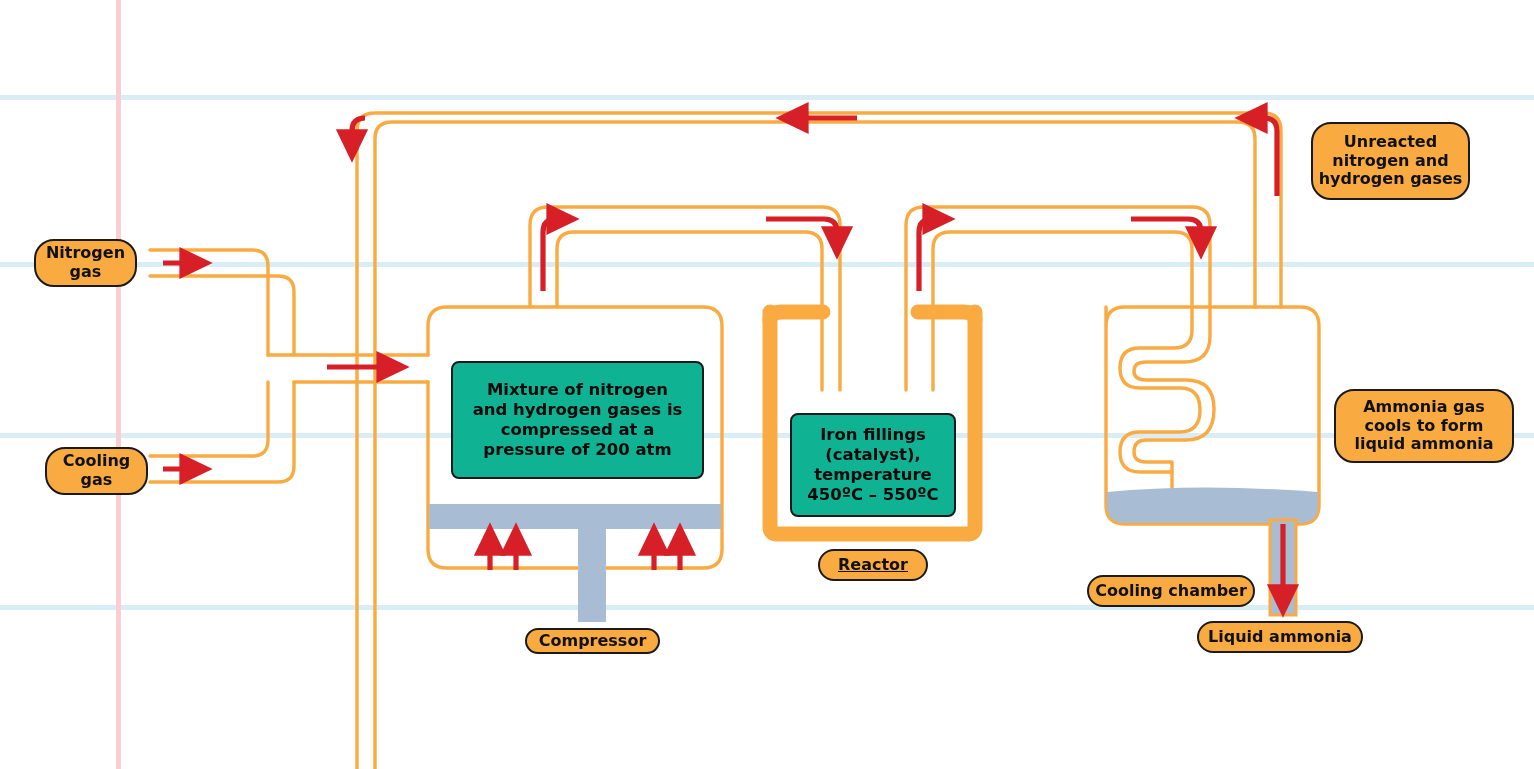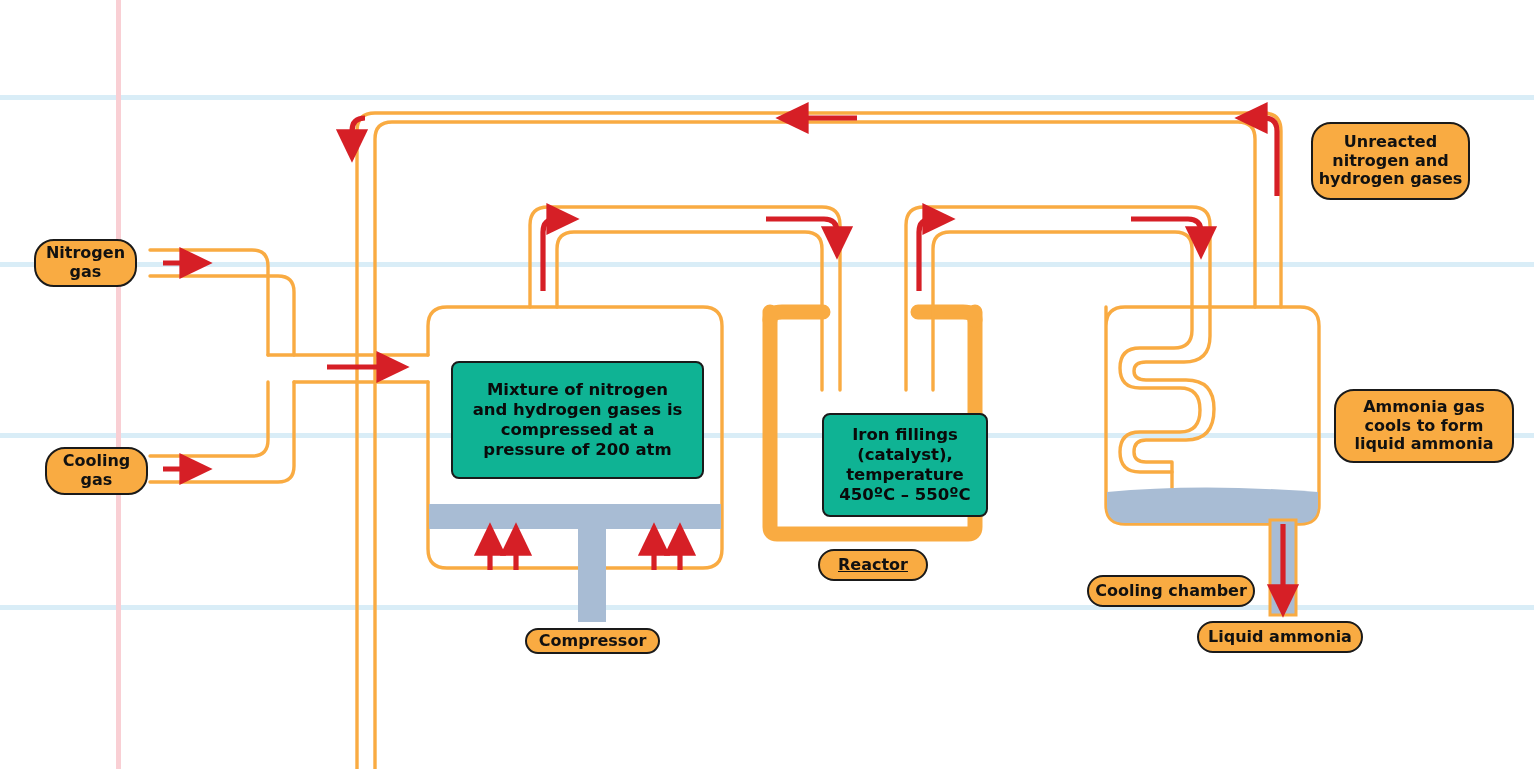--- a/index.html
+++ b/index.html
@@ -99,21 +99,21 @@
       <path d="M680,570 L680,539"></path>
       <path d="M1283,524 L1283,601"></path>
     </g>
   </svg>
 
   <div class="teal" style="left:451px;top:361px;width:253px;height:118px;font-size:16.5px;white-space:pre-line;">Mixture of nitrogen
 and hydrogen gases is
 compressed at a
 pressure of 200 atm</div>
 
-  <div class="teal" style="left:790px;top:413px;width:166px;height:104px;font-size:16.5px;white-space:pre-line;margin-left:32px;">Iron fillings
+  <div class="teal" style="left:790px;top:413px;width:166px;height:104px;font-size:16.5px;white-space:pre-line;">Iron fillings
 (catalyst),
 temperature
 450ºC – 550ºC</div>
 
   <div class="pill" style="left:34px;top:239px;width:103px;height:48px;font-size:16px;white-space:pre-line;">Nitrogen
 gas</div>
 
   <div class="pill" style="left:45px;top:447px;width:103px;height:48px;font-size:16px;white-space:pre-line;">Cooling
 gas</div>
 

